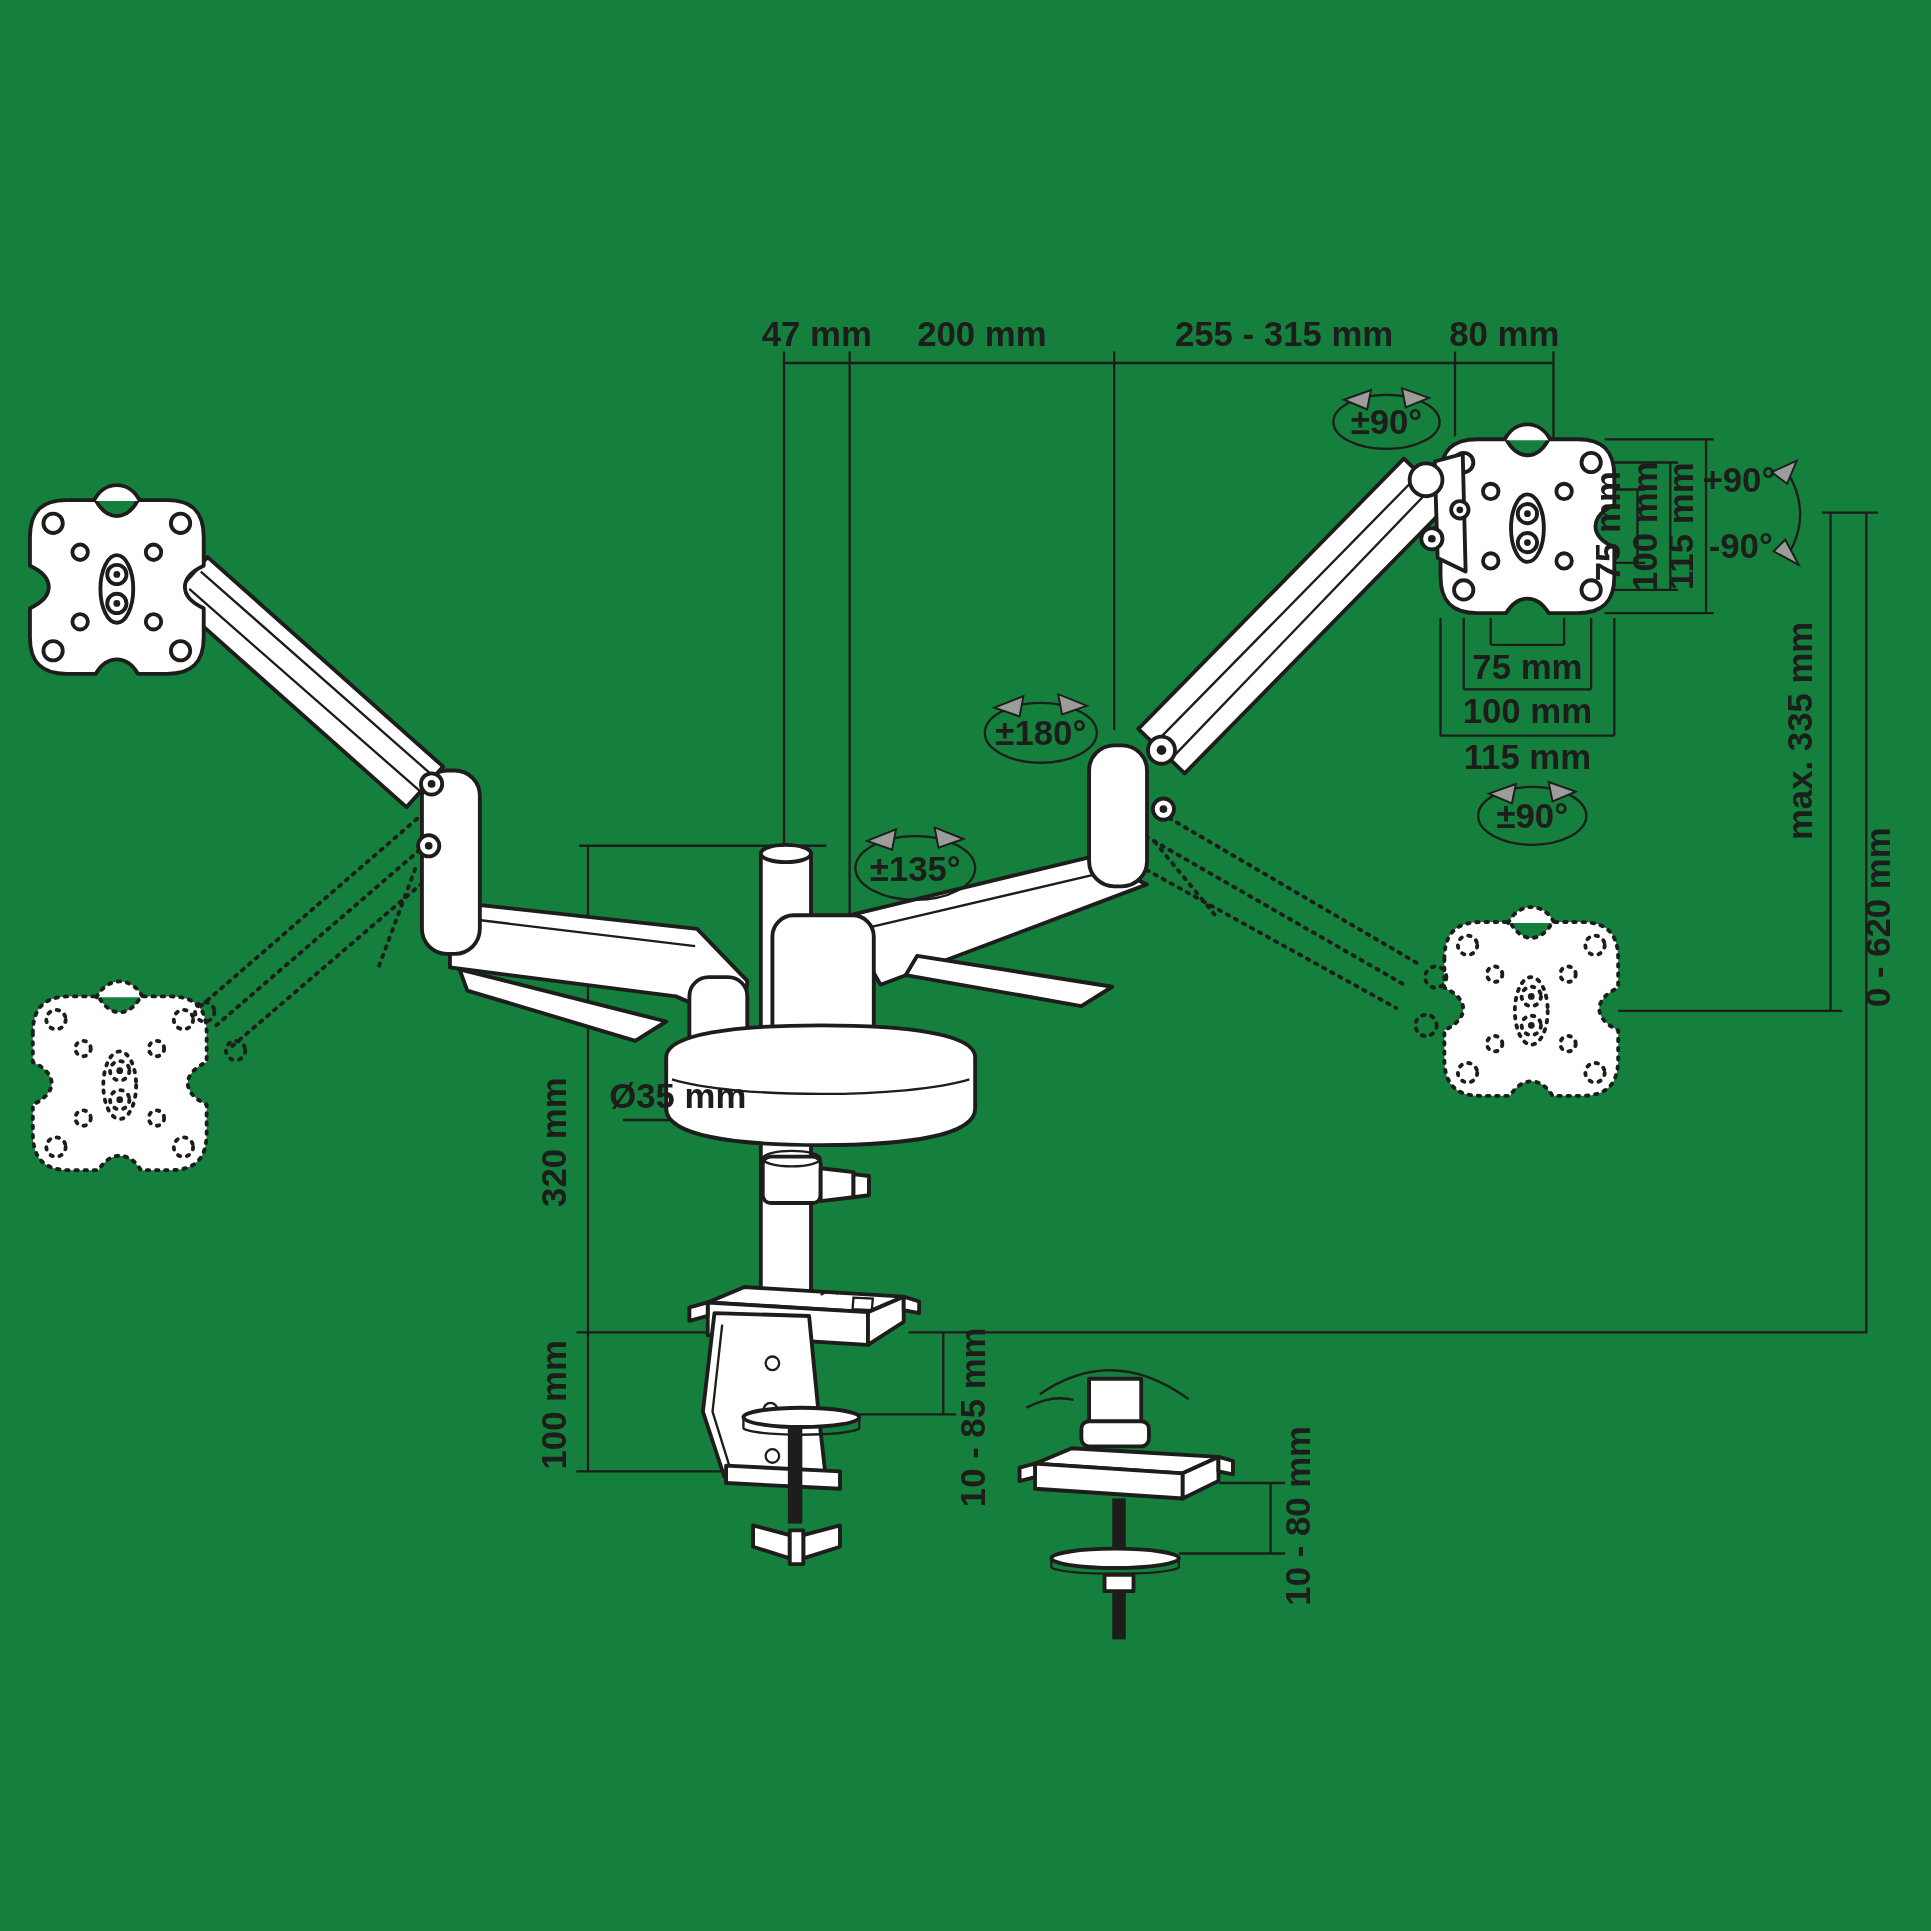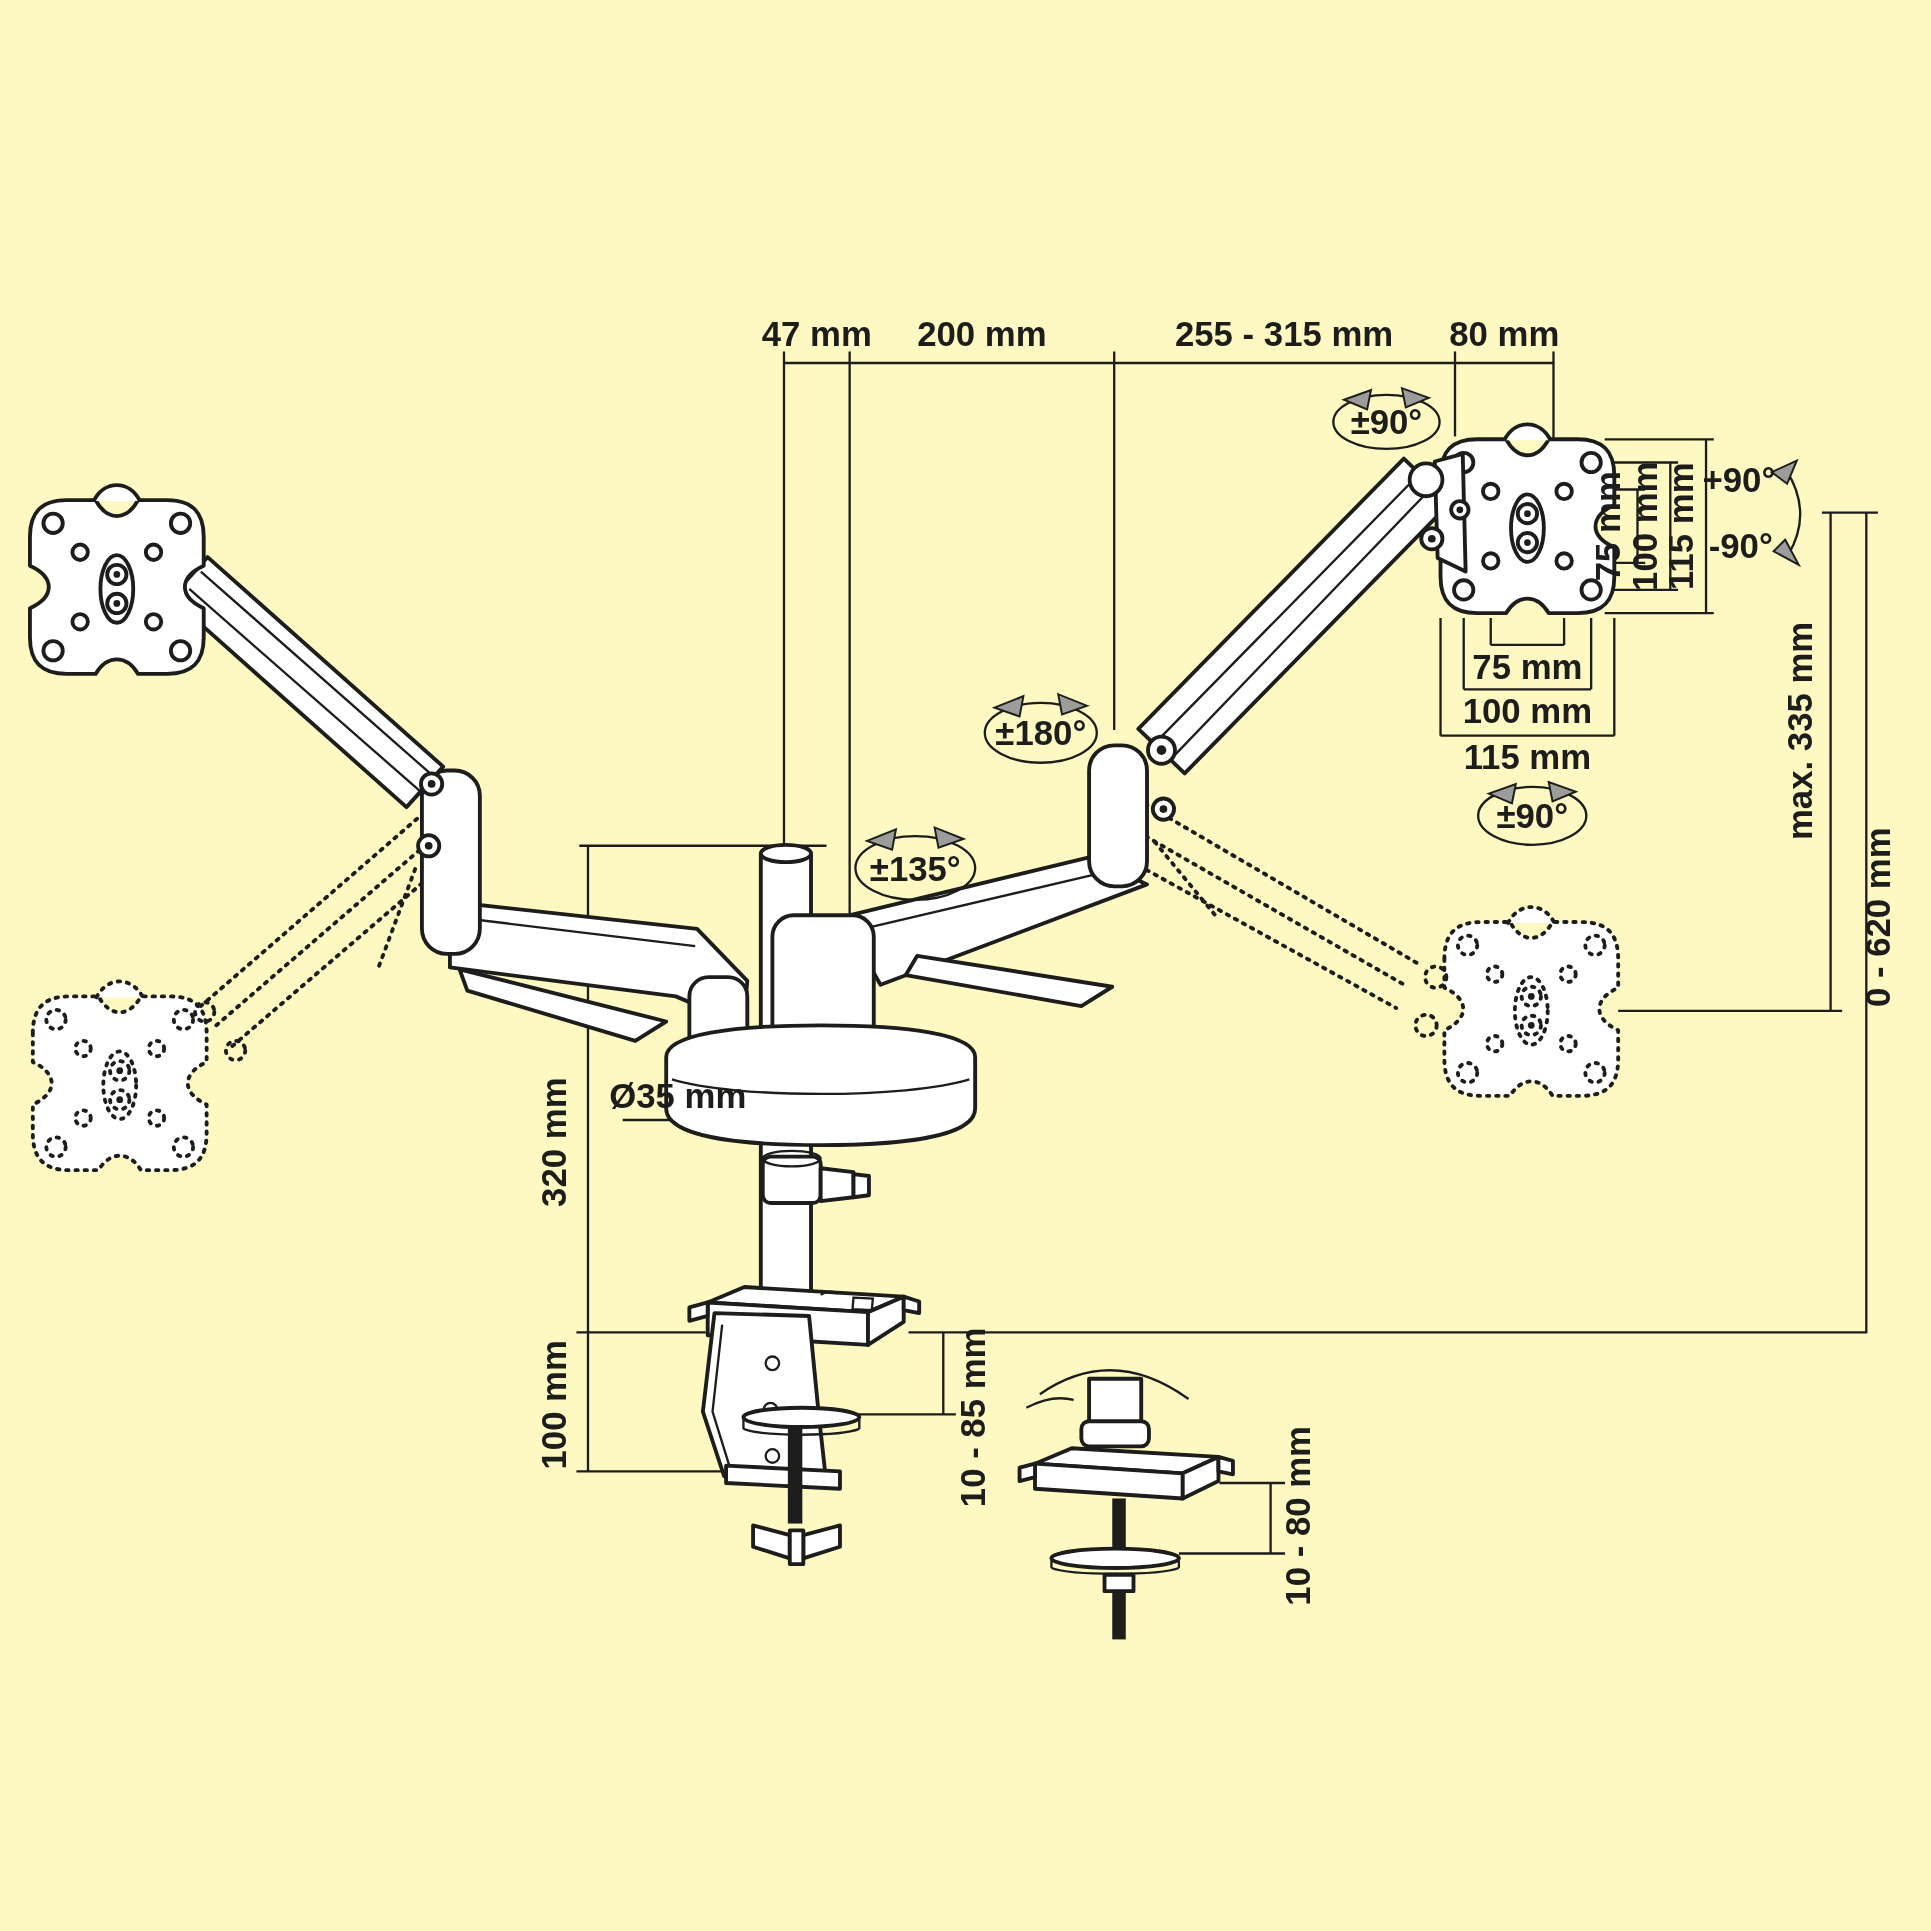--- a/index.html
+++ b/index.html
@@ -1,16 +1,16 @@
 <!DOCTYPE html>
 <html><head>
 <meta charset="utf-8">
 <style>
   html,body{margin:0;padding:0;background:#fff;}
-  .canvas{position:relative;width:1931px;height:1931px;background:#fef9c3;overflow:hidden;}
+  .canvas{position:relative;width:1931px;height:1931px;background:#15803d;overflow:hidden;}
   svg{display:block;}
   .dim{stroke:#1d1d1b;stroke-width:2.4;fill:none;}
   .draw{stroke:#1d1d1b;stroke-width:4;fill:#ffffff;stroke-linejoin:round;}
   .draw-thin{stroke:#1d1d1b;stroke-width:2.4;fill:none;}
   .black{fill:#1d1d1b;stroke:none;}
   .ghostline{stroke:#1d1d1b;stroke-width:4;fill:none;stroke-dasharray:2.5 7;stroke-linecap:round;}
   .arrow{fill:#9c9c9b;stroke:#1d1d1b;stroke-width:2;}
   .lbl{font-family:"Liberation Sans","DejaVu Sans",sans-serif;font-weight:bold;font-size:36px;fill:#1d1d1b;text-anchor:middle;}
   .plate{stroke:#1d1d1b;stroke-width:4;fill:#ffffff;stroke-linejoin:round;}
   .plateghost{stroke:#1d1d1b;stroke-width:4;fill:#ffffff;stroke-dasharray:2.5 7;stroke-linecap:round;stroke-linejoin:round;}

